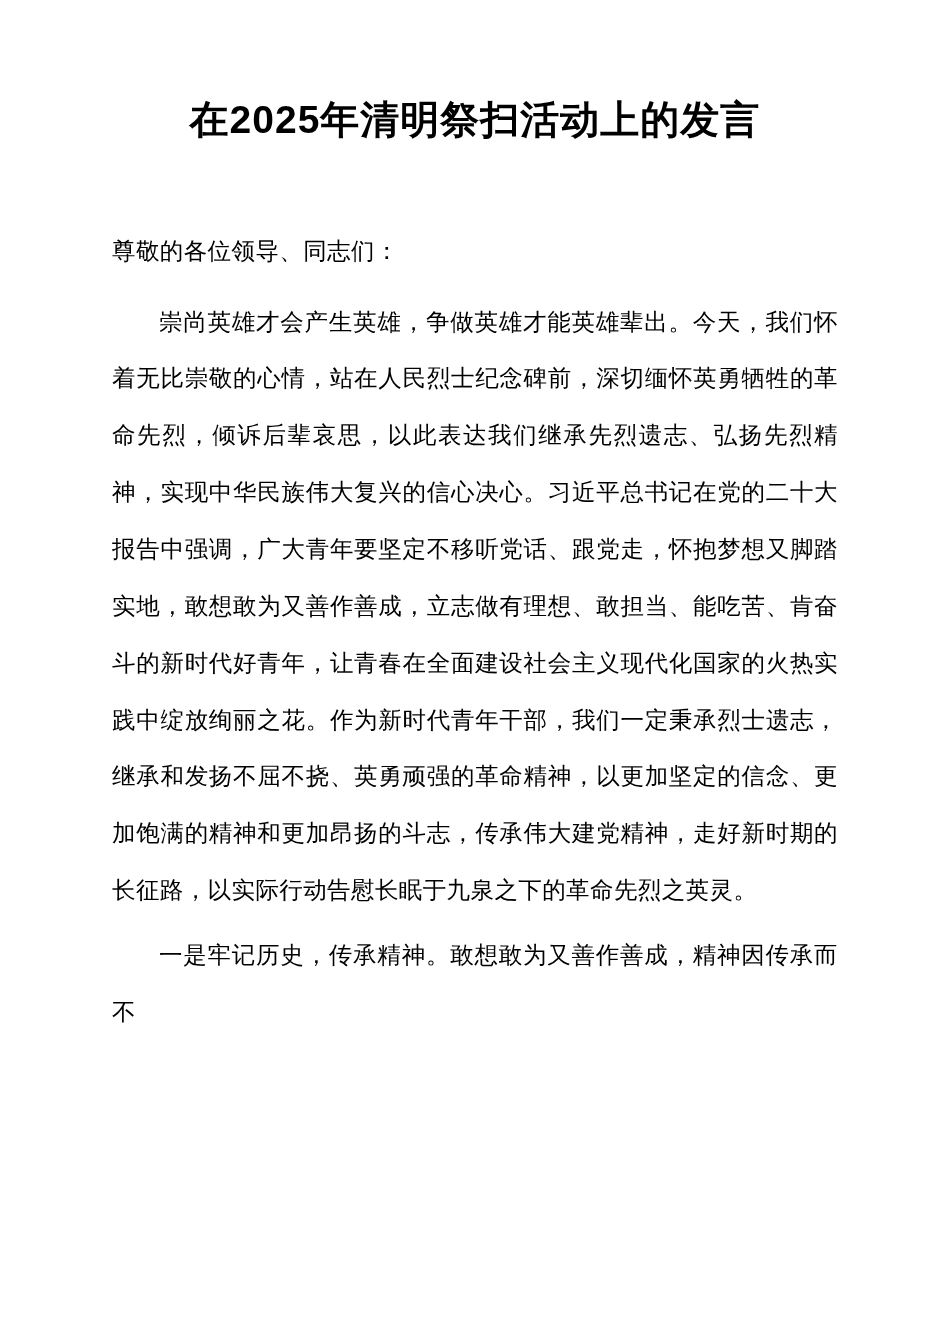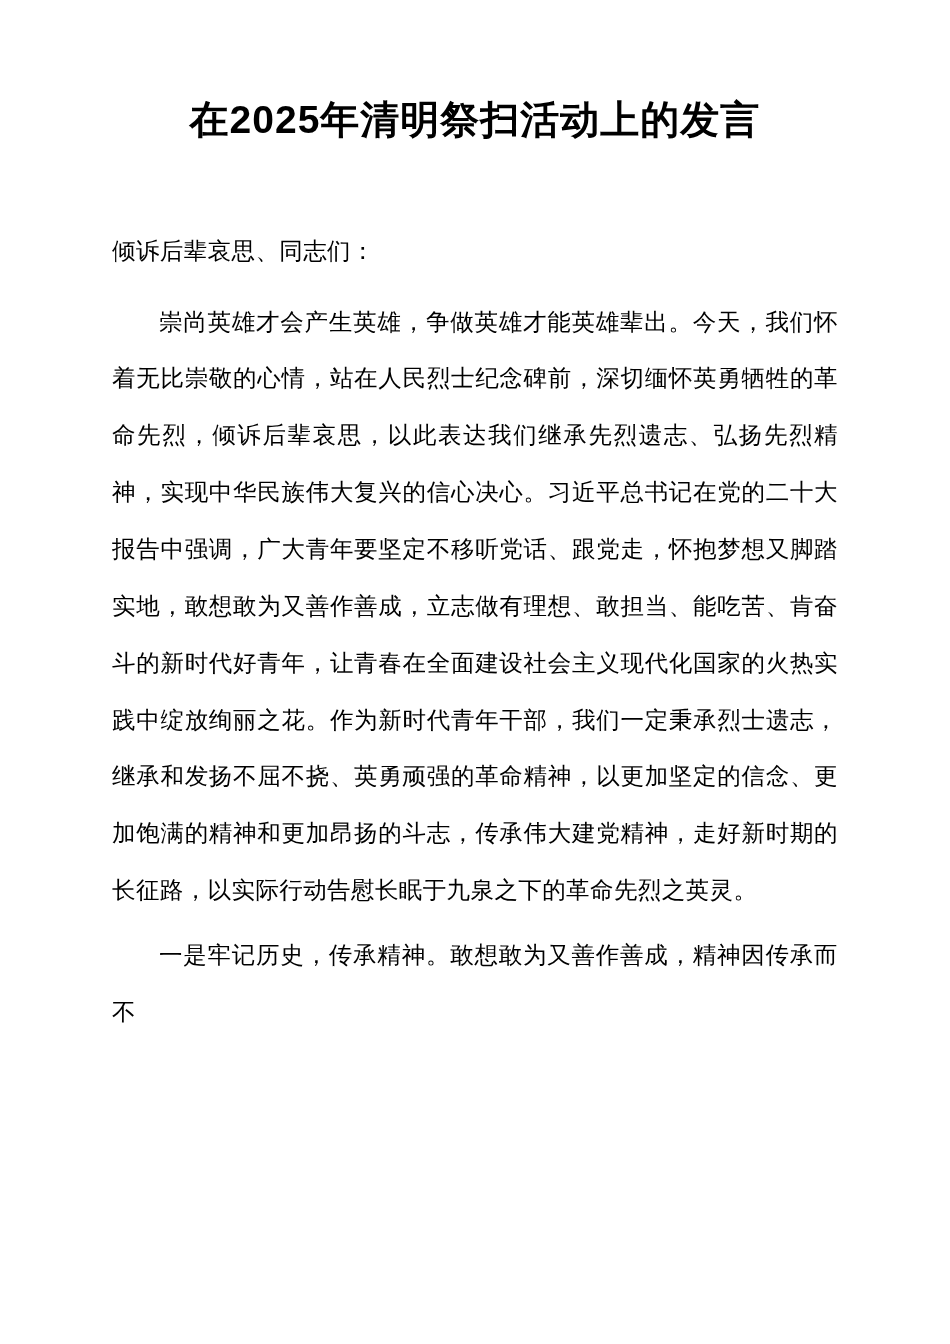--- a/index.html
+++ b/index.html
@@ -50,18 +50,18 @@
   }
 </style>
 </head>
 <body>
 
 <div class="page">
 
   <h1 class="doc-title">在2025年清明祭扫活动上的发言</h1>
 
   <div class="body-block">
-    <p class="para salutation">倾诉后辈哀思、同志们：</p>
+    <p class="para salutation">尊敬的各位领导、同志们：</p>
     <p class="para indent">崇尚英雄才会产生英雄，争做英雄才能英雄辈出。今天，我们怀着无比崇敬的心情，站在人民烈士纪念碑前，深切缅怀英勇牺牲的革命先烈，倾诉后辈哀思，以此表达我们继承先烈遗志、弘扬先烈精神，实现中华民族伟大复兴的信心决心。习近平总书记在党的二十大报告中强调，广大青年要坚定不移听党话、跟党走，怀抱梦想又脚踏实地，敢想敢为又善作善成，立志做有理想、敢担当、能吃苦、肯奋斗的新时代好青年，让青春在全面建设社会主义现代化国家的火热实践中绽放绚丽之花。作为新时代青年干部，我们一定秉承烈士遗志，继承和发扬不屈不挠、英勇顽强的革命精神，以更加坚定的信念、更加饱满的精神和更加昂扬的斗志，传承伟大建党精神，走好新时期的长征路，以实际行动告慰长眠于九泉之下的革命先烈之英灵。</p>
     <p class="para indent">一是牢记历史，传承精神。敢想敢为又善作善成，精神因传承而不</p>
   </div>
 
 </div>
 
 </body></html>

